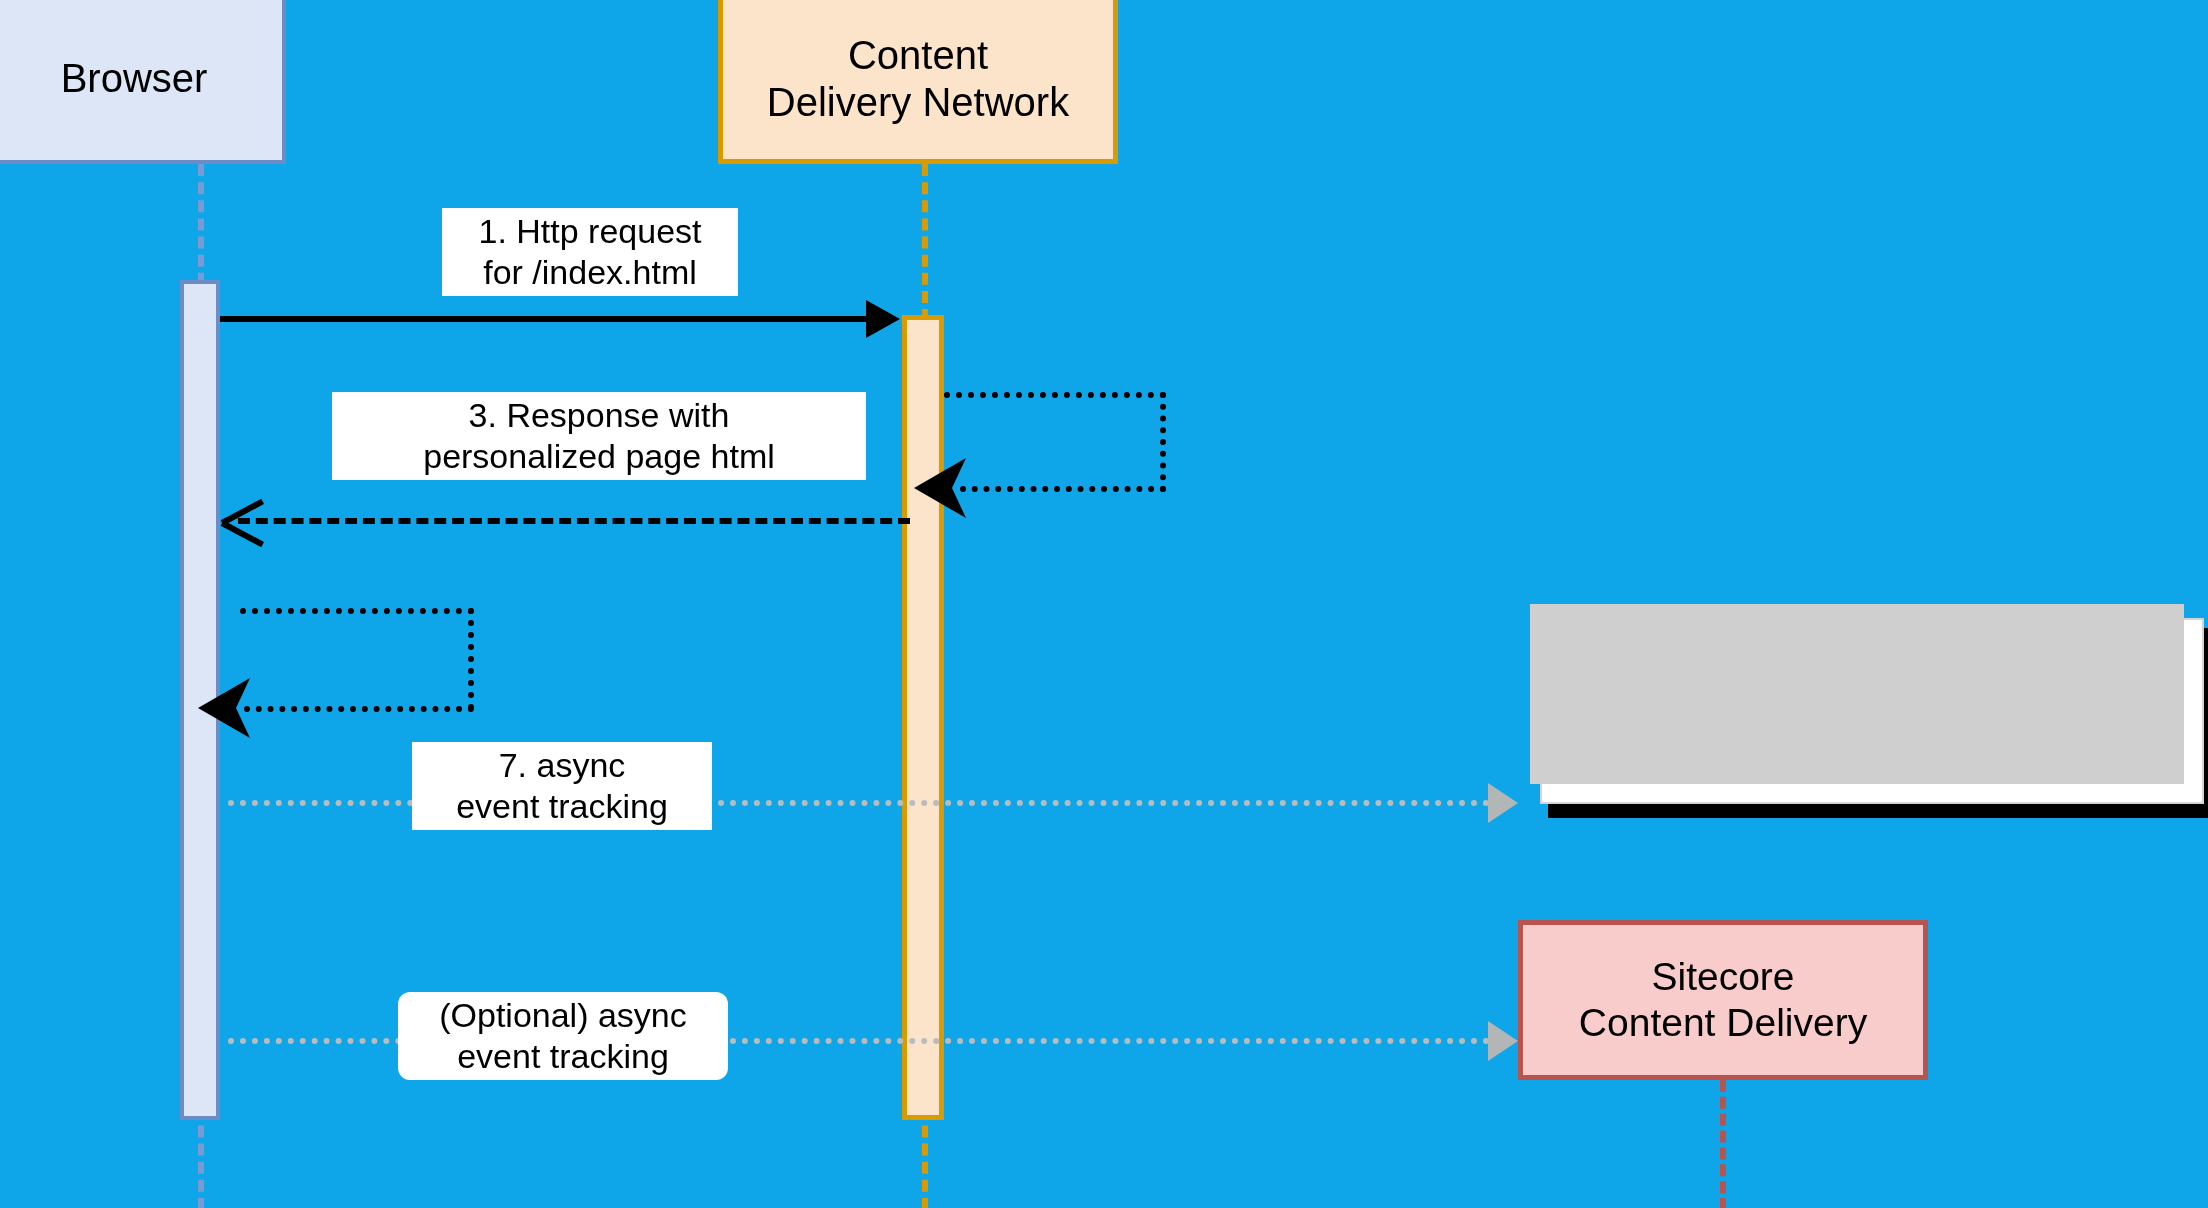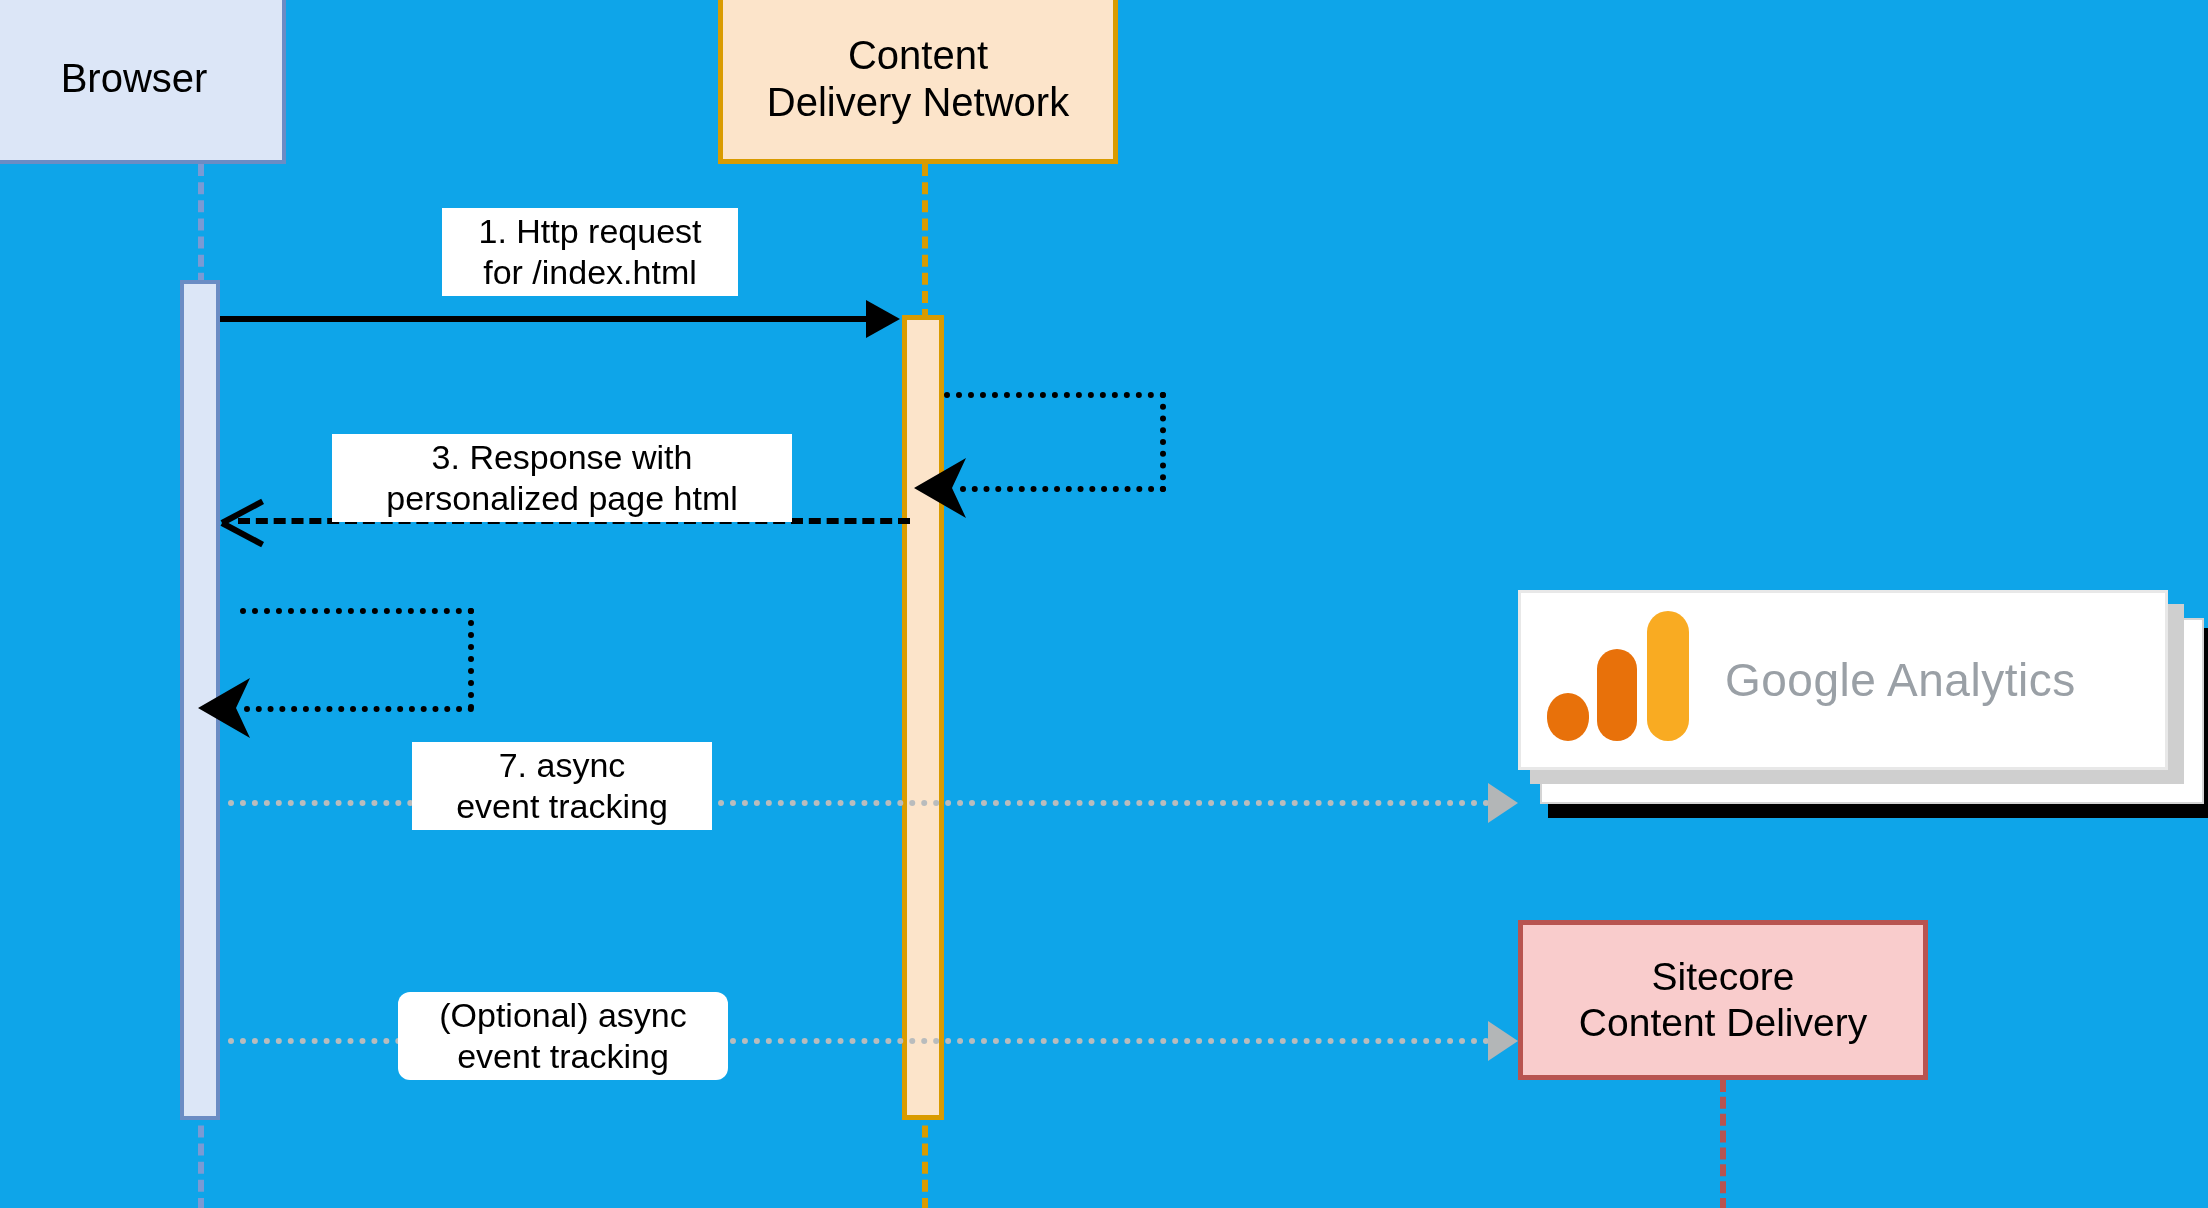--- a/index.html
+++ b/index.html
@@ -206,47 +206,39 @@
   <div class="participant p-cdn">Content
 Delivery Network</div>
 
   <div class="participant p-sitecore">Sitecore
 Content Delivery</div>
 
   <div class="ga-stack">
     <div class="ga-shadow3"></div>
     <div class="ga-shadow2"></div>
     <div class="ga-shadow1"></div>
-    <div class="ga-card">
-      <div class="ga-logo">
-        <div class="ga-dot"></div>
-        <div class="ga-bar-mid"></div>
-        <div class="ga-bar-tall"></div>
-      </div>
-      <div class="ga-text">Google Analytics</div>
-    </div>
   </div>
 
   <div class="msg msg-solid" style="left:220px; top:316px; width:652px;"></div>
   <div class="arrow-right-filled" style="left:866px; top:300px;"></div>
   <div class="label" style="left:412px; top:208px; width:296px;margin-left:30px;">1. Http request
 for /index.html</div>
 
   <div class="msg msg-dotted" style="left:944px; top:392px; width:222px;"></div>
   <div class="vline vline-dotted" style="left:1160px; top:392px; height:100px;"></div>
   <div class="msg msg-dotted" style="left:960px; top:486px; width:206px;"></div>
   <div class="arrow-left-barb" style="left:912px; top:456px;">
     <svg width="56" height="64" viewBox="0 0 56 64">
       <path d="M2,32 L54,2 L40,32 L54,62 Z" fill="#000000"></path>
     </svg>
   </div>
 
   <div class="msg msg-dashed" style="left:238px; top:518px; width:672px;"></div>
   <div class="arrow-left-open" style="left:222px; top:496px;"></div>
-  <div class="label" style="left:332px; top:434px; width:460px;">3. Response with
+  <div class="label" style="left:332px; top:392px; width:534px;">3. Response with
 personalized page html</div>
 
   <div class="msg msg-dotted" style="left:240px; top:608px; width:234px;"></div>
   <div class="vline vline-dotted" style="left:468px; top:608px; height:102px;"></div>
   <div class="msg msg-dotted" style="left:244px; top:706px; width:230px;"></div>
   <div class="arrow-left-barb" style="left:196px; top:676px;">
     <svg width="56" height="64" viewBox="0 0 56 64">
       <path d="M2,32 L54,2 L40,32 L54,62 Z" fill="#000000"></path>
     </svg>
   </div>

